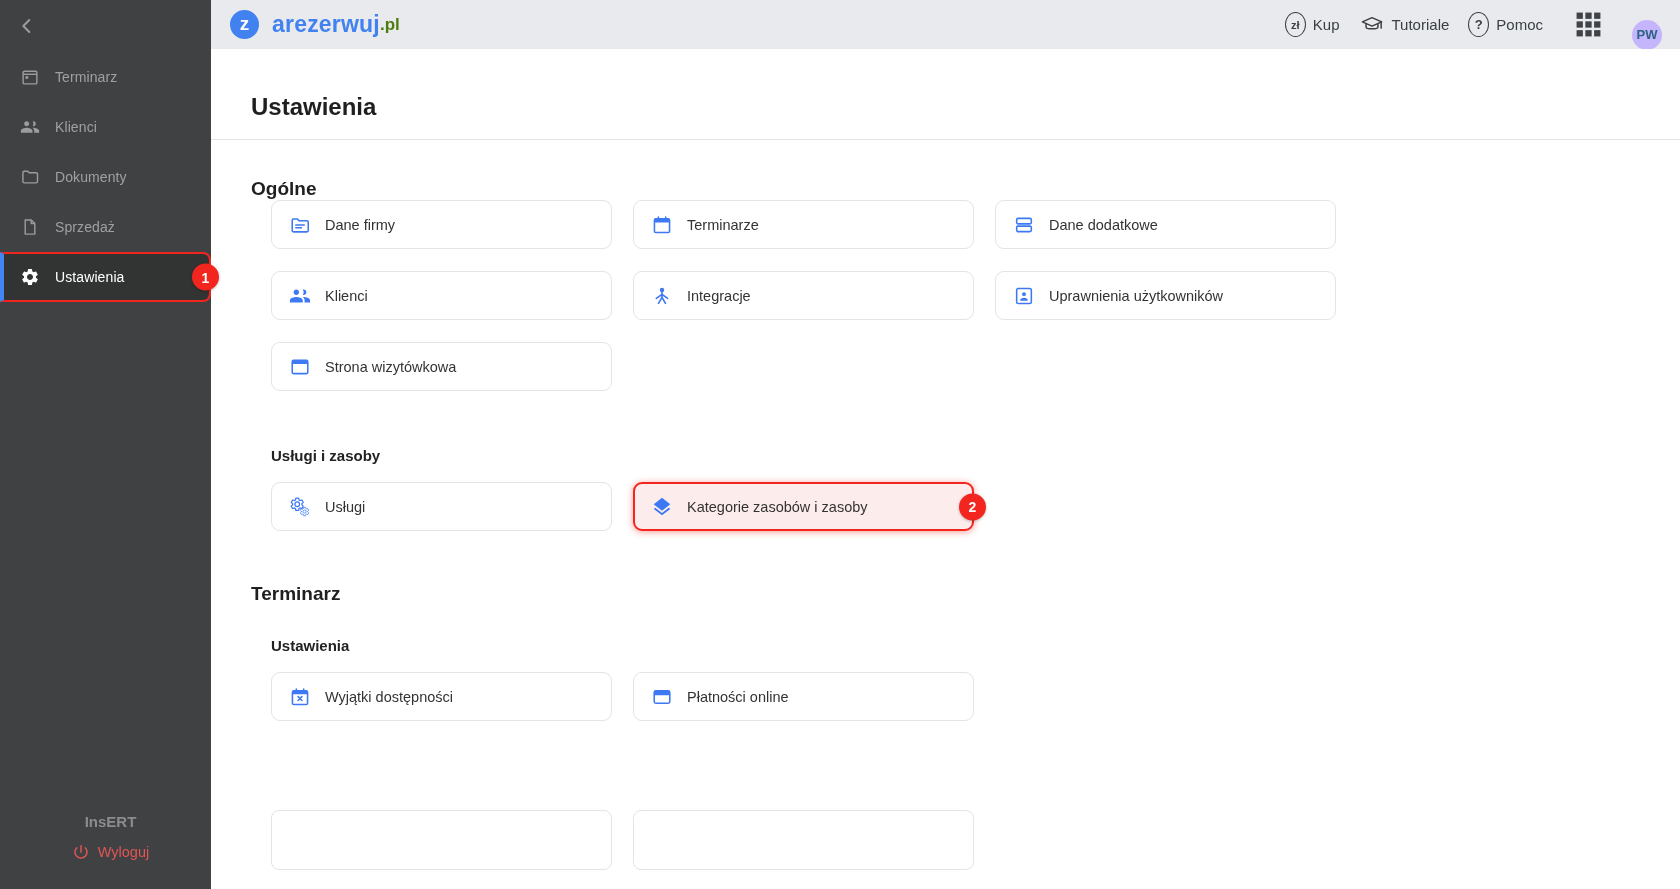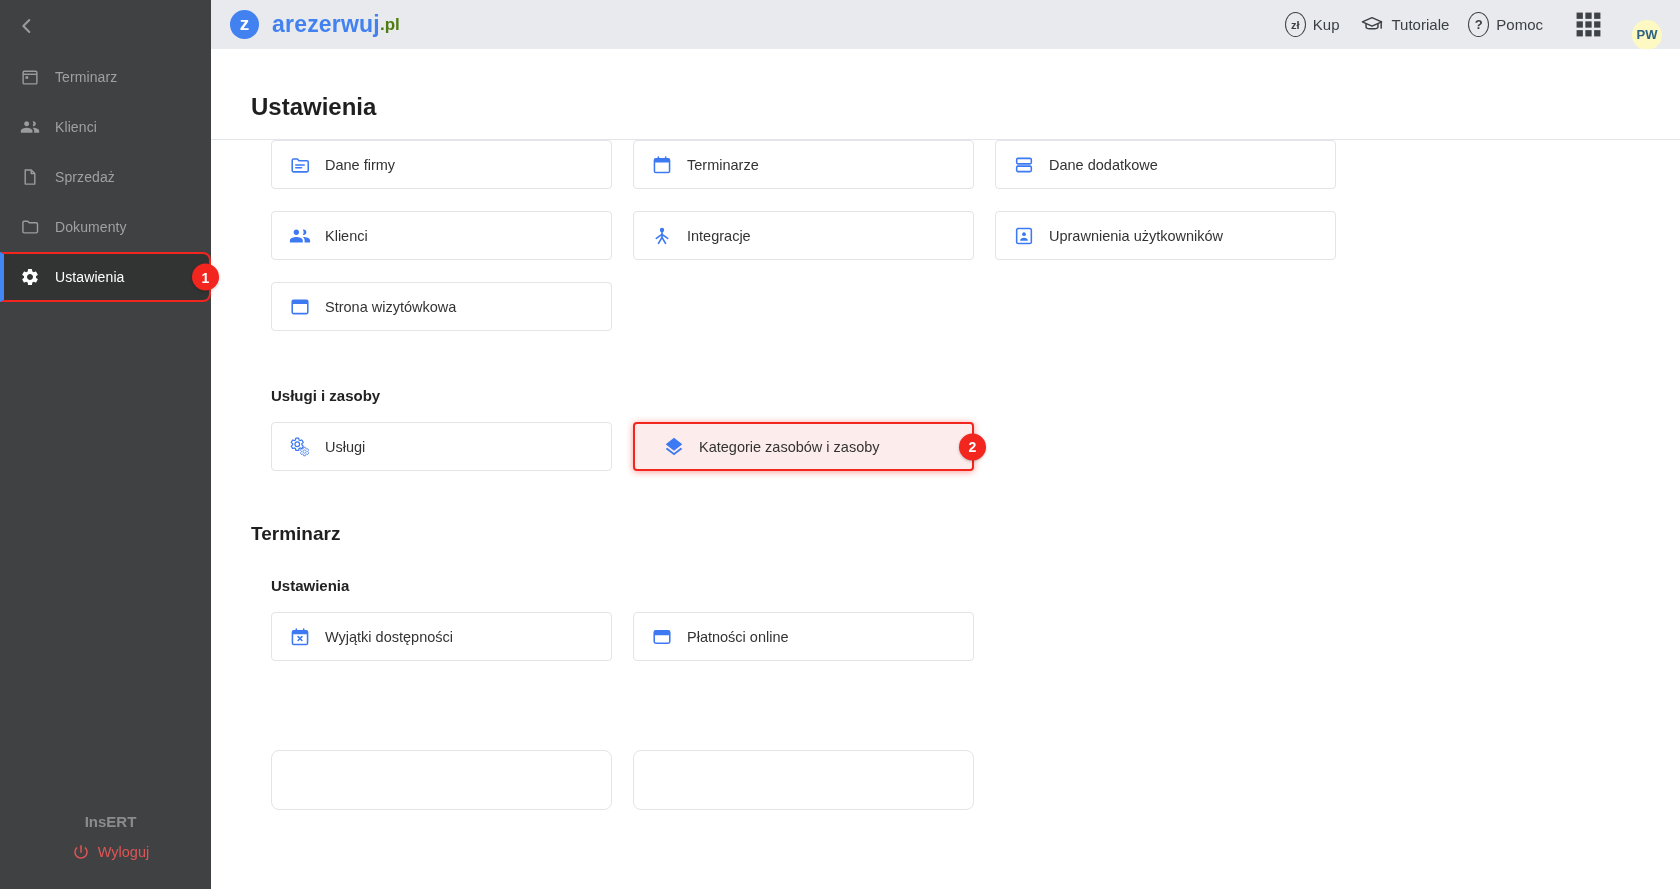--- a/index.html
+++ b/index.html
@@ -54,44 +54,44 @@
   .top-actions { display:flex; align-items:center; gap:19px; }
   .top-btn { display:flex; align-items:center; gap:7px; color:#3a3f44; font-size:15px; cursor:pointer; }
   .circle-glyph {
     width:21px; height:25px; border:1.7px solid #3a3f44; border-radius:50%;
     display:inline-flex; align-items:center; justify-content:center;
     font-size:11px; font-weight:700; color:#3a3f44;
   }
   .circle-glyph.q { font-size:13px; }
   .apps-grid { margin-left:32px; cursor:pointer; display:flex; }
   .avatar {
-    margin-left:30px; width:30px; height:30px; border-radius:50%; background:#fef9c3;
+    margin-left:30px; width:30px; height:30px; border-radius:50%; background:#c4b5fd;
     color:#2e6384; font-size:13px; font-weight:700; display:flex; align-items:center; justify-content:center;
     cursor:pointer;
     margin-top:20px;
   }
   
   .content { flex:1; background:#fff; padding-left:40px; overflow:hidden; position:relative; }
   h1.page-title { font-size:24px; font-weight:700; color:#1f1f1f; margin-top:44px; line-height:28px; }
   .divider { height:1px; background:#e3e5e8; margin-top:18px; margin-left:-40px; width:calc(100% + 40px); }
   h2.section-heading { font-size:19px; font-weight:700; color:#1f1f1f; margin-top:38px; line-height:22px; }
   h2.section-heading.second { margin-top:52px; }
   .group-label { font-size:15px; font-weight:700; color:#222; margin:34px 0 15px 20px; line-height:17px; }
   .group-label.gl2 { margin-top:56px; margin-bottom:18px; }
   .group-label.gl3 { margin-top:32px; margin-bottom:18px; }
   .cards { margin-left:20px; width:1065px; display:flex; flex-wrap:wrap; gap:22px 21px; }
   .card {
-    width:341px; height:49px; background:#fff; border:1px solid #e4e4e8; border-radius:4px;
+    width:341px; height:49px; background:#fff; border:1px solid #e4e4e8; border-radius:9px;
     display:flex; align-items:center; padding-left:17px; gap:14px; cursor:pointer; position:relative;
   }
   .card-label { font-size:14.5px; color:#333; }
   .card.highlight {
     border:2px solid #f3261f; background:#fdecec;
     box-shadow:0 1px 7px rgba(243,38,31,.45);
-    padding-left:28px;
+    padding-left:16px;
   }
   .card-badge { position:absolute; right:-14px; top:50%; transform:translateY(-50%); }
   .partial-row { margin-top:89px; }
   .partial-row .card { height:60px; border-radius:8px; }
   svg { display:block; }
 </style>
 </head>
 <body>
 
 <div class="sidebar">
@@ -114,31 +114,31 @@
   <div class="nav-item">
     <svg width="20" height="20" viewBox="0 0 24 24" fill="#9b9c9d">
       <path d="M16 11c1.66 0 2.99-1.34 2.99-3S17.66 5 16 5c-.32 0-.63.05-.91.14.57.81.91 1.79.91 2.86s-.34 2.04-.91 2.86c.28.09.59.14.91.14zm-8 0c1.66 0 2.99-1.34 2.99-3S9.66 5 8 5 5 6.34 5 8s1.34 3 3 3zm0 2c-2.33 0-7 1.17-7 3.5V19h14v-2.5c0-2.33-4.67-3.5-7-3.5zm8 0c-.29 0-.62.02-.97.05 1.16.84 1.97 1.97 1.97 3.45V19h6v-2.5c0-2.33-4.67-3.5-7-3.5z"></path>
       </svg>
     <span class="nav-label">Klienci</span>
   </div>
 
 
   <div class="nav-item">
     <svg width="20" height="20" viewBox="0 0 24 24" fill="none" stroke="#9b9c9d" stroke-width="1.7" stroke-linejoin="round">
+      <path d="M3.5 6.5c0-.8.7-1.5 1.5-1.5h4.3l1.7 1.9h8.5c.8 0 1.5.7 1.5 1.5v9.1c0 .8-.7 1.5-1.5 1.5H5c-.8 0-1.5-.7-1.5-1.5z"></path>
+      </svg>
+    <span class="nav-label">Dokumenty</span>
+  </div>
+
+  <div class="nav-item">
+    <svg width="20" height="20" viewBox="0 0 24 24" fill="none" stroke="#9b9c9d" stroke-width="1.7" stroke-linejoin="round">
       <path d="M6.25 3.5h7.25l4.25 4.25v12.75H6.25z"></path>
         <path d="M13.5 3.5v4.25h4.25"></path>
       </svg>
     <span class="nav-label">Sprzedaż</span>
-  </div>
-
-  <div class="nav-item">
-    <svg width="20" height="20" viewBox="0 0 24 24" fill="none" stroke="#9b9c9d" stroke-width="1.7" stroke-linejoin="round">
-      <path d="M3.5 6.5c0-.8.7-1.5 1.5-1.5h4.3l1.7 1.9h8.5c.8 0 1.5.7 1.5 1.5v9.1c0 .8-.7 1.5-1.5 1.5H5c-.8 0-1.5-.7-1.5-1.5z"></path>
-      </svg>
-    <span class="nav-label">Dokumenty</span>
   </div>
 
   <div class="nav-item active">
     <svg width="20" height="20" viewBox="0 0 24 24" fill="#ffffff">
       <path d="M19.14 12.94c.04-.3.06-.61.06-.94 0-.32-.02-.64-.07-.94l2.03-1.58c.18-.14.23-.41.12-.61l-1.92-3.32c-.12-.22-.37-.29-.59-.22l-2.39.96c-.5-.38-1.03-.7-1.62-.94l-.36-2.54c-.04-.24-.24-.41-.48-.41h-3.84c-.24 0-.43.17-.47.41l-.36 2.54c-.59.24-1.13.57-1.62.94l-2.39-.96c-.22-.08-.47 0-.59.22L2.74 8.87c-.12.21-.08.47.12.61l2.03 1.58c-.05.3-.09.63-.09.94s.02.64.07.94l-2.03 1.58c-.18.14-.23.41-.12.61l1.92 3.32c.12.22.37.29.59.22l2.39-.96c.5.38 1.03.7 1.62.94l.36 2.54c.05.24.24.41.48.41h3.84c.24 0 .44-.17.47-.41l.36-2.54c.59-.24 1.13-.56 1.62-.94l2.39.96c.22.08.47 0 .59-.22l1.92-3.32c.12-.22.07-.47-.12-.61l-2.01-1.58zM12 15.6c-1.98 0-3.6-1.62-3.6-3.6s1.62-3.6 3.6-3.6 3.6 1.62 3.6 3.6-1.62 3.6-3.6 3.6z"></path>
       </svg>
     <span class="nav-label">Ustawienia</span>
     <span class="step-badge sidebar-badge">1</span>
   </div>
 
@@ -194,20 +194,21 @@
           <rect x="17" y="17" width="5.6" height="5.6"></rect>
         </svg>
     </div>
     <div class="avatar">PW</div>
   </div>
 
   <div class="content">
     <h1 class="page-title">Ustawienia</h1>
     <div class="divider"></div>
 
+    <h2 class="section-heading">Ogólne</h2>
 
     <div class="cards">
 
       <div class="card">
         <svg width="22" height="22" viewBox="0 0 24 24" fill="none" stroke="#3d79f2" stroke-width="1.7" stroke-linejoin="round" stroke-linecap="round">
           <path d="M3.5 7c0-.8.7-1.5 1.5-1.5h4.2l1.6 1.8h8.7c.8 0 1.5.7 1.5 1.5v9.2c0 .8-.7 1.5-1.5 1.5H5c-.8 0-1.5-.7-1.5-1.5z"></path>
           <line x1="7.4" y1="11.9" x2="16.6" y2="11.9"></line>
             <line x1="7.4" y1="15.1" x2="13.6" y2="15.1"></line>
           </svg>
         <span class="card-label">Dane firmy</span>

